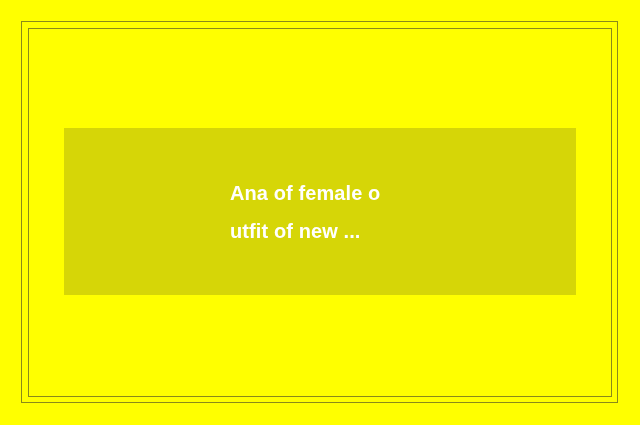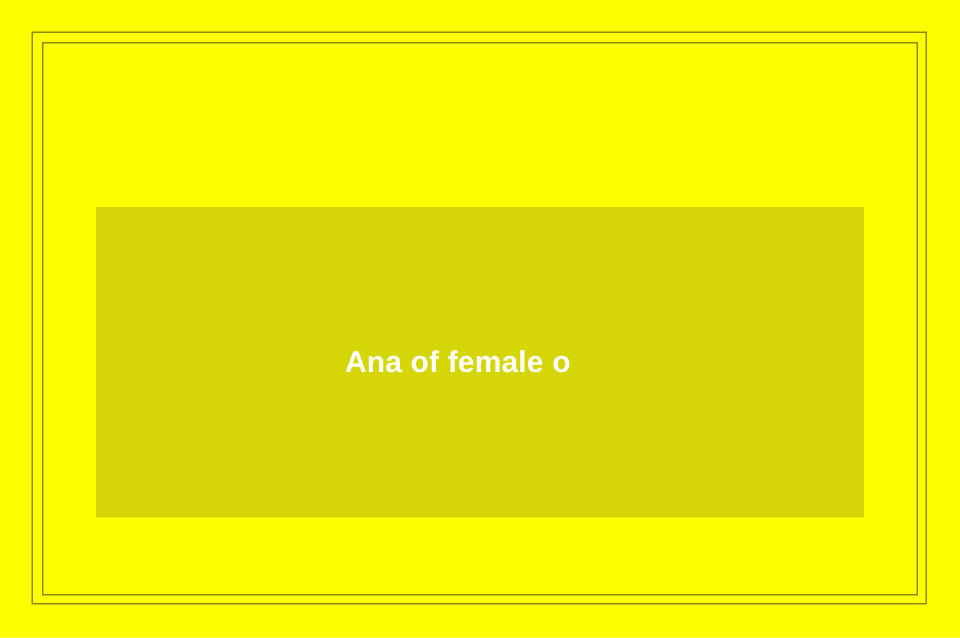--- a/index.html
+++ b/index.html
@@ -43,23 +43,23 @@
     height: 369px;
     border: 1px solid #8a8a1a;
     box-sizing: border-box;
     pointer-events: none;
   }
 
   
   .content-panel {
     position: absolute;
     left: 64px;
-    top: 138px;
+    top: 128px;
     width: 512px;
-    height: 207px;
+    height: 167px;
     background: #d6d607;
     box-sizing: border-box;
     display: flex;
     flex-direction: column;
     justify-content: center;
   }
 
   .caption {
     margin: 0;
     padding: 0 0 0 166px;
@@ -78,16 +78,17 @@
 <div id="canvas">
 
   <div class="frame-outer"></div>
 
   <div class="frame-inner"></div>
 
   <div class="content-panel">
 
     <p class="caption">Ana of female o</p>
 
+    <p class="caption">utfit of new ...</p>
 
   </div>
 
 </div>
 
 </body></html>

